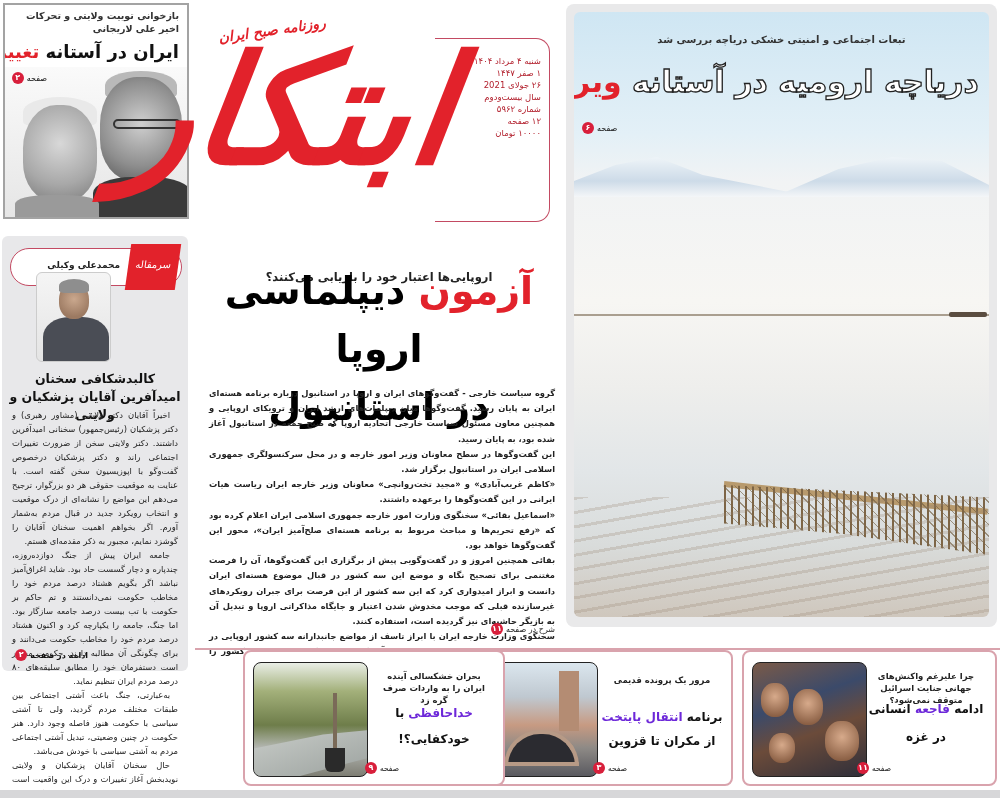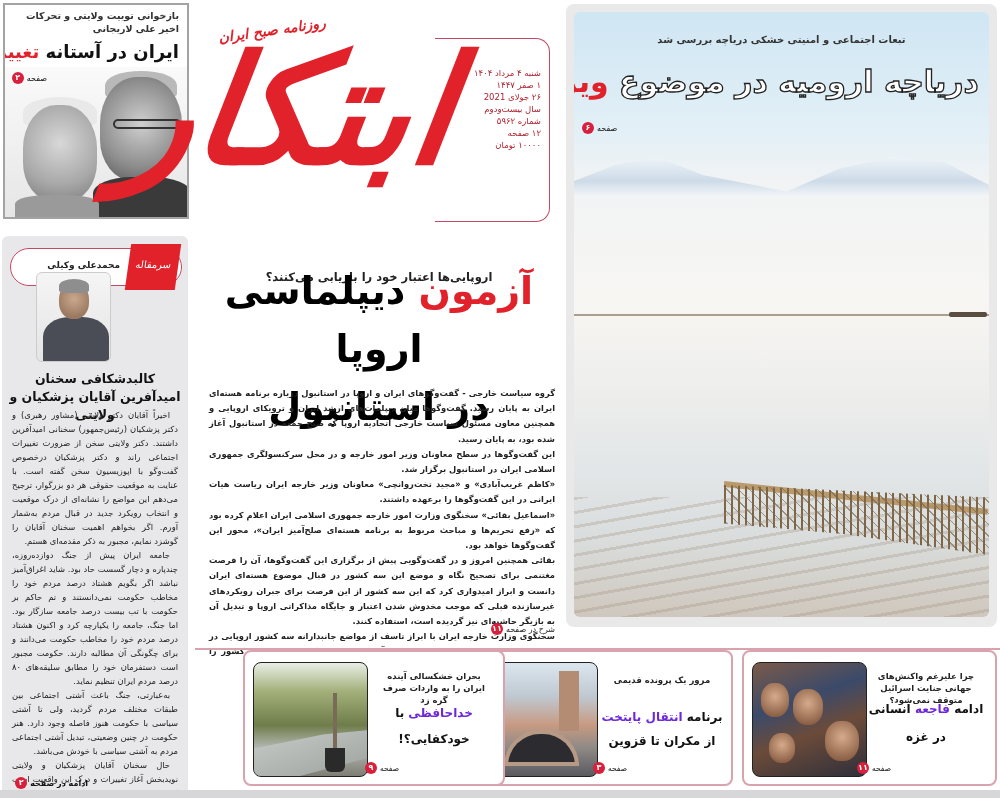--- a/index.html
+++ b/index.html
@@ -31,21 +31,21 @@
   .logo-word {
     position: absolute; left: 2px; top: 10px; width: 250px; height: 215px;
     font-family: "DejaVu Serif", serif; font-weight: bold; font-style: italic;
     color: #e2222b; font-size: 150px; line-height: 200px; text-align: center; letter-spacing: -18px;
     transform: skewX(-8deg);
   }
   .logo-sub { position: absolute; left: 18px; top: 22px; font-size: 14px; color: #e2222b; font-weight: bold; font-style: italic; transform: rotate(-8deg); white-space: nowrap; }
   .issue-box {
     position: absolute; left: 235px; top: 38px; width: 115px; height: 184px;
     border: 1.5px solid #c34a62; border-radius: 0 14px 14px 0; border-left: none;
-    padding: 28px 8px; text-align: right;
+    padding: 16px 8px; text-align: right;
   }
   .issue-box .issue-line { font-size: 8.5px; color: #b3222f; line-height: 12px; white-space: nowrap; }
 
   
   .hero-frame {
     position: absolute; left: 566px; top: 4px; width: 431px; height: 623px;
     background: #e9e9ea; border-radius: 8px; padding: 8px;
   }
   .hero {
     position: relative; width: 415px; height: 605px; border-radius: 6px; overflow: hidden;
@@ -60,21 +60,21 @@
   .mountain.m2 { left: 200px; top: 145px; width: 215px; height: 40px; clip-path: polygon(0 100%, 30% 30%, 55% 0, 78% 10%, 100% 70%, 100% 100%); }
   .shoreline { position: absolute; left: 0; top: 302px; width: 415px; height: 2px; background: #8a7a66; opacity: .7; }
   .shoreline-dark { position: absolute; right: 2px; top: 300px; width: 38px; height: 5px; background: #5a4d40; border-radius: 2px; }
   .mudflat { position: absolute; left: 0; bottom: 0; width: 415px; height: 120px; background: repeating-linear-gradient(170deg, rgba(150,130,110,.25) 0 3px, rgba(220,220,220,0) 3px 14px); }
   .pier { position: absolute; left: 150px; top: 465px; width: 265px; height: 80px; }
   .pier .deck { position: absolute; left: 0; top: 4px; width: 265px; height: 6px; background: #b89a6d; transform: rotate(6deg); transform-origin: left center; }
   .pier .legs { position: absolute; left: 0; top: 8px; width: 265px; height: 70px; background: repeating-linear-gradient(90deg, #7d6546 0 2px, transparent 2px 7px), repeating-linear-gradient(45deg, rgba(110,90,60,.6) 0 1px, transparent 1px 8px); clip-path: polygon(0 0, 100% 18%, 100% 100%, 45% 70%, 0 55%); }
 
   
   .editorial {
-    position: absolute; left: 2px; top: 236px; width: 186px; height: 563px;
+    position: absolute; left: 2px; top: 236px; width: 186px; height: 435px;
     background: #e8e8ea; border-radius: 6px; padding: 0 6px;
   }
   .ed-label-pill { position: absolute; left: 8px; top: 12px; width: 172px; height: 38px; border: 1.5px solid #c34a62; border-radius: 19px; background: #fff; }
   .ed-author { position: absolute; right: 68px; top: 24px; font-size: 9px; font-weight: bold; color: #222; }
   .ed-tag { position: absolute; right: 10px; top: 8px; width: 50px; height: 46px; background: #e2222b; color: #fff; font-size: 10px; line-height: 42px; text-align: center; transform: skewX(-8deg); }
   .ed-photo { position: absolute; left: 34px; top: 36px; width: 75px; height: 90px; border-radius: 6px; background: linear-gradient(180deg,#f5f5f5 0%,#e4e4e4 100%); overflow: hidden; border: 1px solid #ccc; }
   .ed-photo .head { position: absolute; left: 22px; top: 10px; width: 30px; height: 36px; border-radius: 45%; background: radial-gradient(circle at 50% 45%, #caa88e 0%, #9c7a62 70%); }
   .ed-photo .hairp { position: absolute; left: 22px; top: 6px; width: 30px; height: 14px; border-radius: 50% 50% 20% 20%; background: #8e8e8e; }
   .ed-photo .body { position: absolute; left: 6px; top: 44px; width: 66px; height: 50px; background: #4a4d55; border-radius: 40% 40% 0 0; }
   .ed-title { position: absolute; left: 6px; right: 6px; top: 134px; text-align: center; font-size: 12.5px; font-weight: bold; line-height: 18px; color: #111; }
@@ -161,21 +161,21 @@
     <div class="mountain m2"></div>
     <div class="shoreline"></div>
     <div class="shoreline-dark"></div>
     <div class="pier">
       <div class="deck"></div>
       <div class="legs"></div>
     </div>
     <div class="mudflat"></div>
     <div class="kicker">تبعات اجتماعی و امنیتی خشکی دریاچه بررسی شد</div>
     <div class="title">
-      <span>دریاچه ارومیه در موضوع</span>
+      <span>دریاچه ارومیه در آستانه</span>
       <span class="red">ویرانی</span>
     </div>
     <div class="page-ref">
       <span>صفحه</span>
       <span class="badge-dot">۶</span>
     </div>
   </div>
 </section>
 
 <aside class="editorial">

